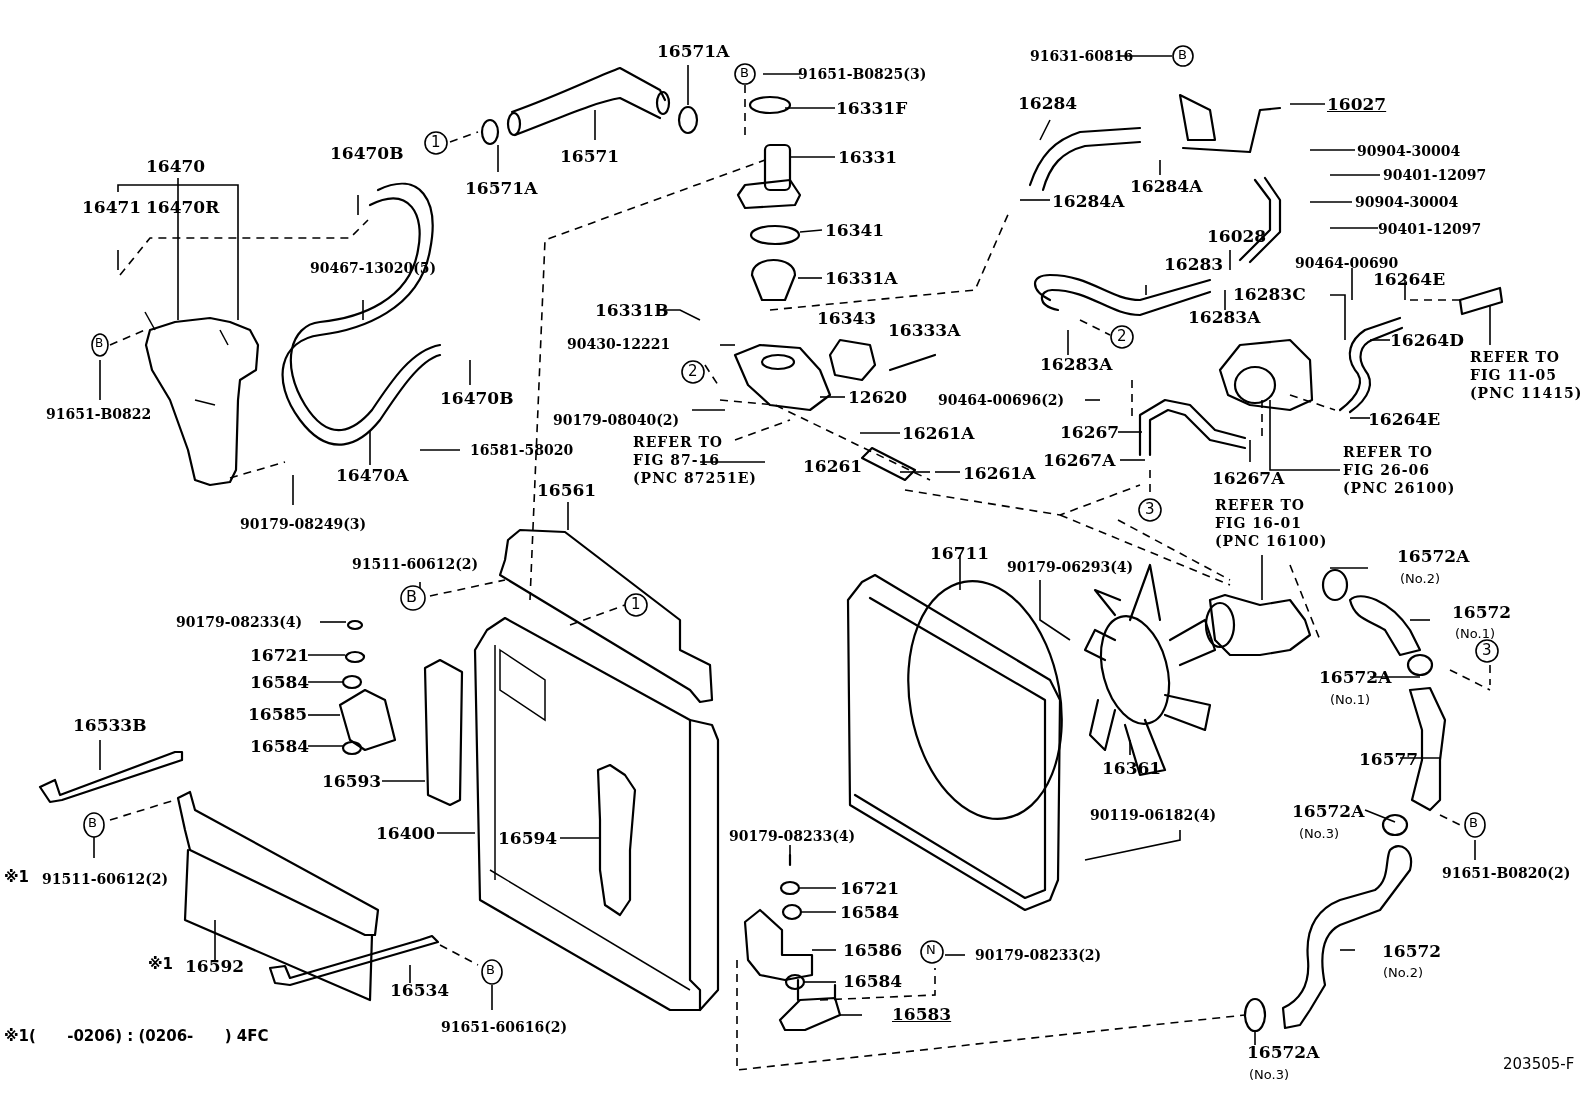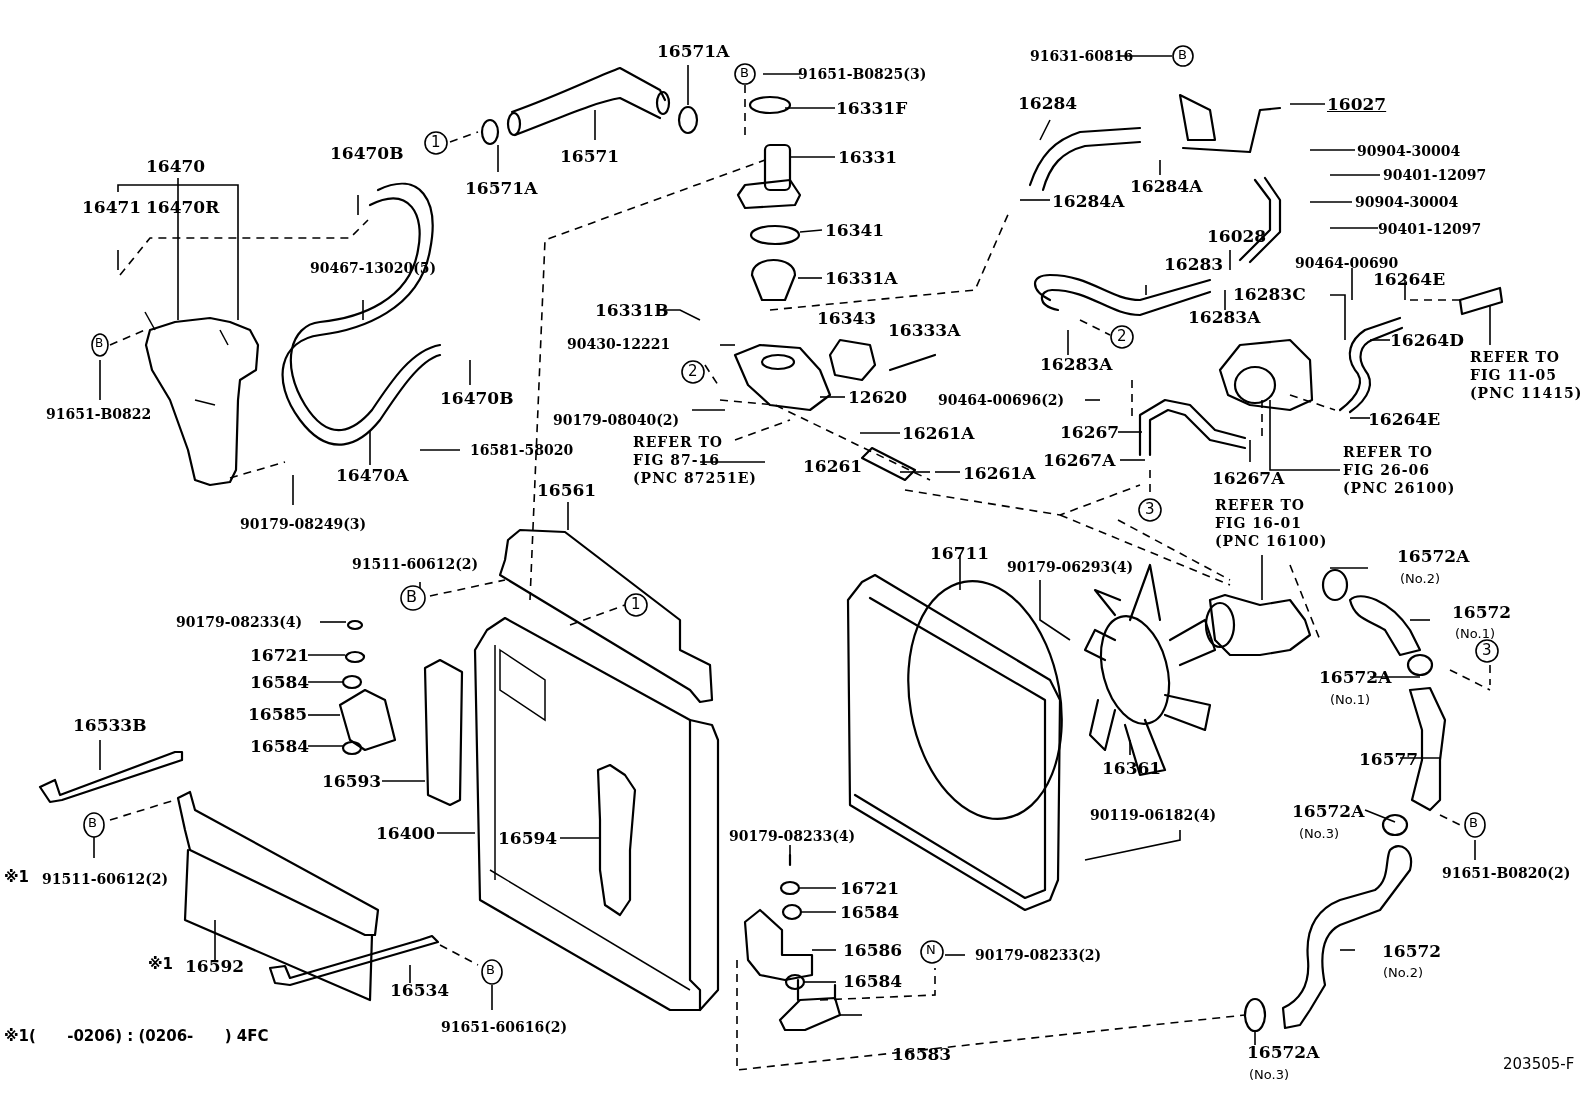--- a/index.html
+++ b/index.html
@@ -384,21 +384,21 @@
 <div class="lbl small" style="left:441px;top:1020px;">91651-60616(2)</div>
 <div class="lbl" style="left:930px;top:545px;">16711</div>
 <div class="lbl small" style="left:1007px;top:560px;">90179-06293(4)</div>
 <div class="lbl" style="left:1102px;top:760px;">16361</div>
 <div class="lbl small" style="left:1090px;top:808px;">90119-06182(4)</div>
 <div class="lbl small" style="left:729px;top:829px;">90179-08233(4)</div>
 <div class="lbl" style="left:840px;top:880px;">16721</div>
 <div class="lbl" style="left:840px;top:904px;">16584</div>
 <div class="lbl" style="left:843px;top:942px;">16586</div>
 <div class="lbl" style="left:843px;top:973px;">16584</div>
-<div class="lbl" style="left:892px;top:1046px;">16583</div>
+<div class="lbl" style="left:892px;top:1006px;text-decoration:underline;">16583</div>
 <div class="lbl small" style="left:975px;top:948px;">90179-08233(2)</div>
 <div class="lbl" style="left:1397px;top:548px;">16572A</div>
 <div class="sub" style="left:1400px;top:572px;">(No.2)</div>
 <div class="lbl" style="left:1452px;top:604px;">16572</div>
 <div class="sub" style="left:1455px;top:627px;">(No.1)</div>
 <div class="lbl" style="left:1319px;top:669px;">16572A</div>
 <div class="sub" style="left:1330px;top:693px;">(No.1)</div>
 <div class="lbl" style="left:1359px;top:751px;">16577</div>
 <div class="lbl" style="left:1292px;top:803px;">16572A</div>
 <div class="sub" style="left:1299px;top:827px;">(No.3)</div>

